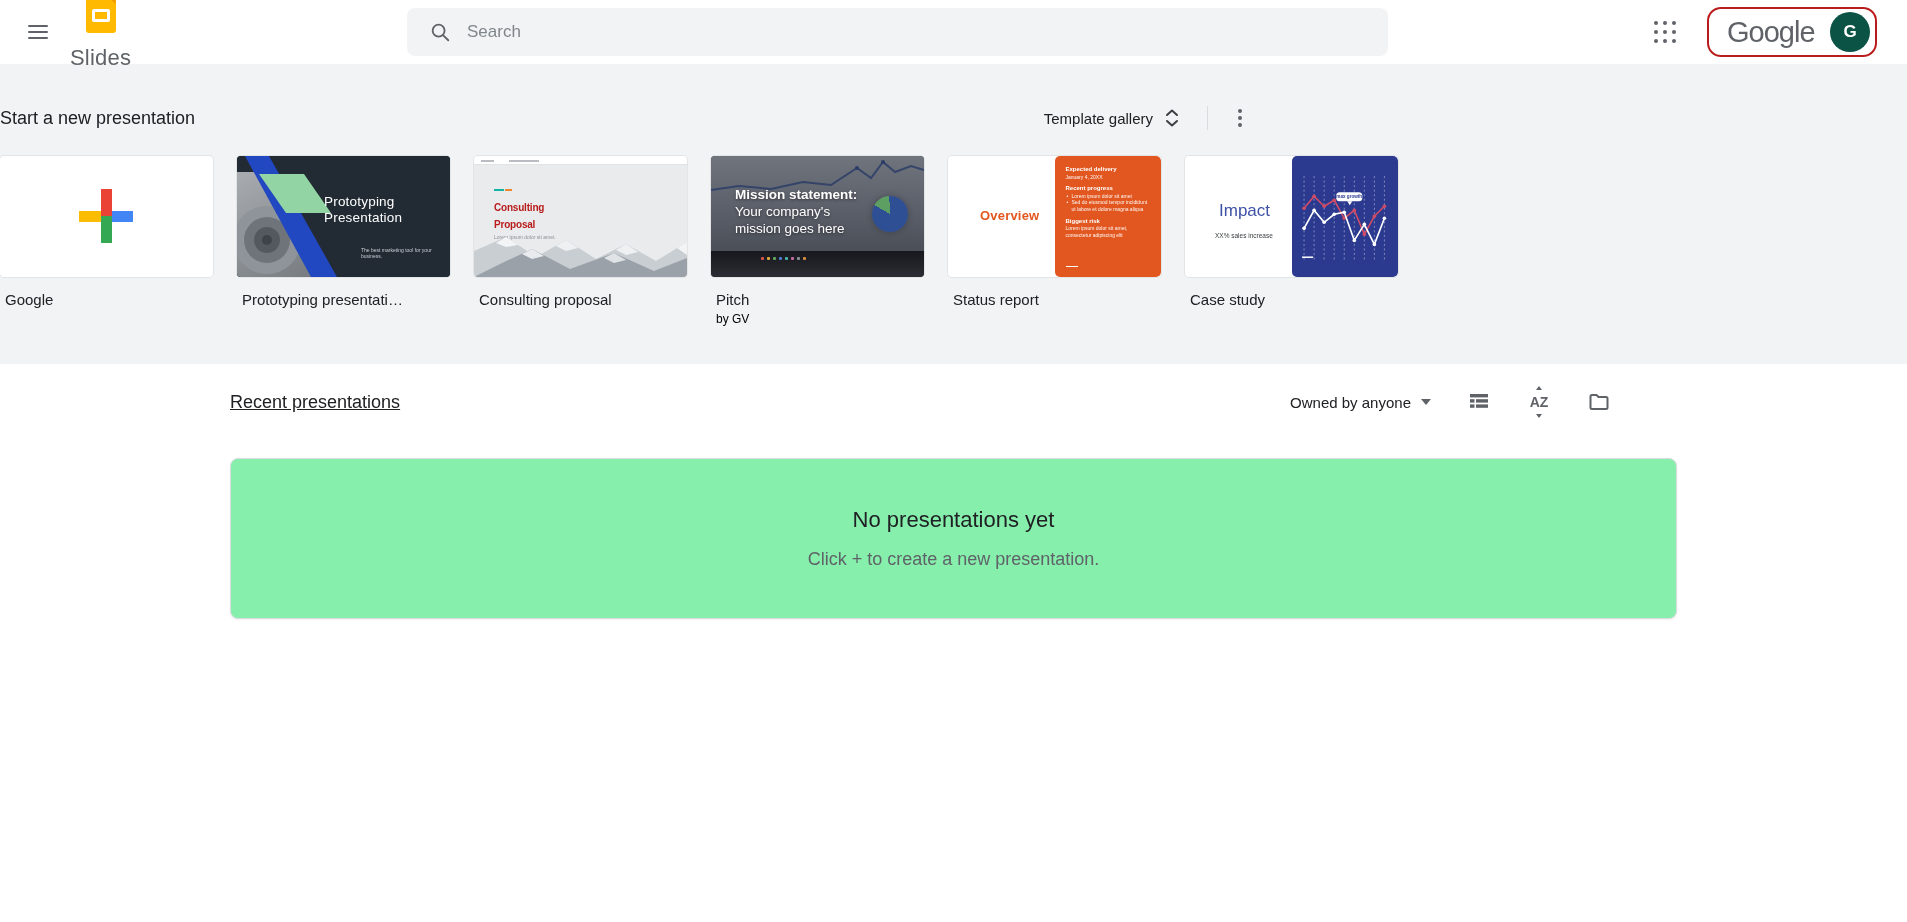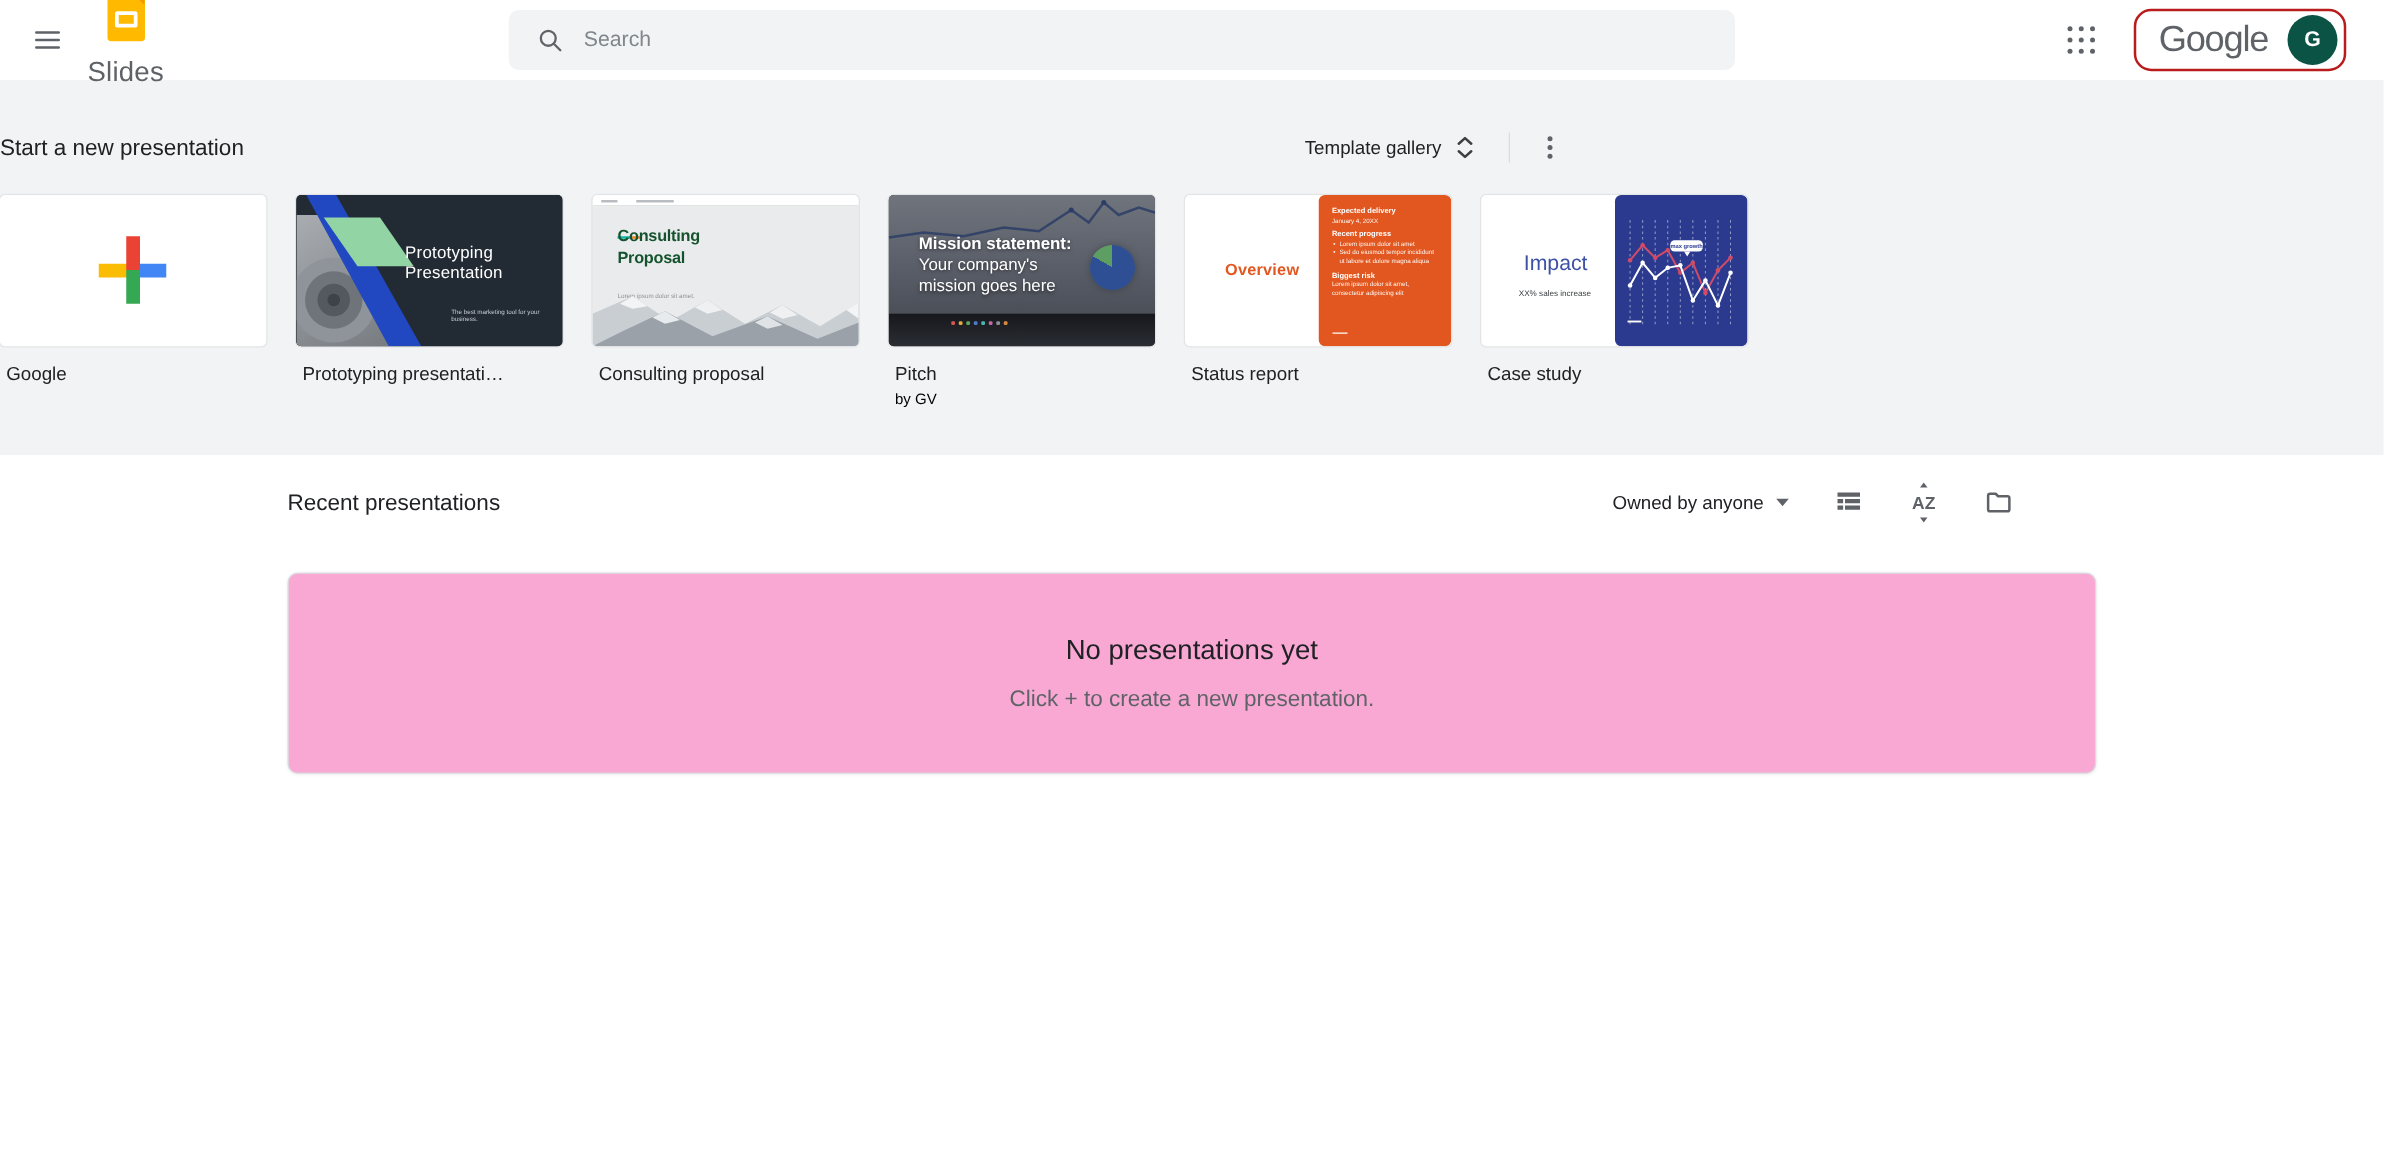--- a/index.html
+++ b/index.html
@@ -115,21 +115,21 @@
   
   .thumb-consult { background:#e9ebec; }
   .consult-topbar { position:absolute; top:0; left:0; right:0; height:9px; background:#fff; border-bottom:1px solid #e1e3e4; }
   .consult-topbar i { position:absolute; top:4px; height:1.5px; background:#b9bdc1; display:block; }
   .consult-topbar .t1 { left:7px; width:13px; }
   .consult-topbar .t2 { left:35px; width:30px; }
   .consult-dash { position:absolute; left:20px; top:33px; display:flex; gap:1px; }
   .consult-dash i { display:block; height:2px; }
   .consult-dash .teal { width:10px; background:#12b5a5; }
   .consult-dash .orange { width:7px; background:#f0862b; }
-  .consult-title { position:absolute; left:20px; top:24px; font-size:13px; line-height:17px; font-weight:700; color:#14532d; letter-spacing:-.2px; }
+  .consult-title { position:absolute; left:20px; top:43px; font-size:10px; line-height:17px; font-weight:700; color:#b91c1c; letter-spacing:-.2px; }
   .consult-sub { position:absolute; left:20px; top:78px; font-size:5px; color:#8d9297; }
   .consult-mtn { position:absolute; left:0; right:0; bottom:0; }
 
   
   .thumb-pitch { background:#3a3d45; }
   .pitch-screen { position:absolute; inset:0 0 26px 0; background:linear-gradient(180deg,#70747d 0%,#5a5e68 60%,#4b4f58 100%); }
   .pitch-screen svg { position:absolute; inset:0; }
   .pitch-pie {
     position:absolute; right:16px; top:40px; width:36px; height:36px; border-radius:50%;
     background:conic-gradient(from -60deg, #5d9e63 0 16%, #2e4f94 16% 100%);
@@ -159,40 +159,40 @@
   .thumb-case { background:#fff; }
   .case-title { position:absolute; left:34px; top:45px; color:#3d51a5; font-size:17px; font-weight:500; }
   .case-sub { position:absolute; left:30px; top:76px; color:#3c4043; font-size:6.5px; }
   .case-panel { position:absolute; left:50%; top:0; bottom:0; right:0; background:#2b3a8f; border-radius:5px; }
   .case-panel svg { position:absolute; inset:0; }
 
   
   .recent { padding-top:24px; }
   .recent-inner { width:1447px; margin:0 auto; }
   .recent-header { display:flex; align-items:center; height:28px; }
-  .recent-title { font-size:18px; font-weight:500; color:#202124; }
+  .recent-title { font-size:18px; font-weight:500; color:#202124;text-decoration:underline; }
   .recent-controls { margin-left:auto; display:flex; align-items:center; }
   .filter-btn {
     display:flex; align-items:center; gap:10px; border:none; background:transparent;
     font-family:inherit; font-size:15px; font-weight:500; color:#202124;
     padding:8px 10px; cursor:pointer; border-radius:4px;
   }
   .caret-down { width:0; height:0; border-left:5px solid transparent; border-right:5px solid transparent; border-top:6px solid #5f6368; }
   .icon-btn {
     width:44px; height:44px; border:none; background:transparent; border-radius:50%;
     display:flex; align-items:center; justify-content:center; cursor:pointer; margin-left:16px;
   }
   .recent-controls { margin-right:56px; }
   .az-icon { position:relative; width:26px; height:24px; color:#5f6368; font-weight:700; font-size:14px; text-align:center; line-height:24px; letter-spacing:0; }
   .az-icon .up, .az-icon .down { position:absolute; left:50%; transform:translateX(-50%); width:0; height:0; border-left:3.5px solid transparent; border-right:3.5px solid transparent; }
   .az-icon .up { top:-4px; border-bottom:4px solid #5f6368; }
   .az-icon .down { bottom:-4px; border-top:4px solid #5f6368; }
 
   .empty-card {
-    margin-top:42px; height:161px; background:#f9a8d4;
+    margin-top:42px; height:161px; background:#86efac;
     border:1px solid #dadce0; border-radius:8px;
     box-shadow:0 1px 2px rgba(60,64,67,.08);
     display:flex; flex-direction:column; align-items:center; justify-content:center; gap:16px;
   }
   .empty-title { font-size:22px; color:#202124; font-weight:400; }
   .empty-sub { font-size:18px; color:#5f6368; }
 </style>
 </head>
 <body>
 

